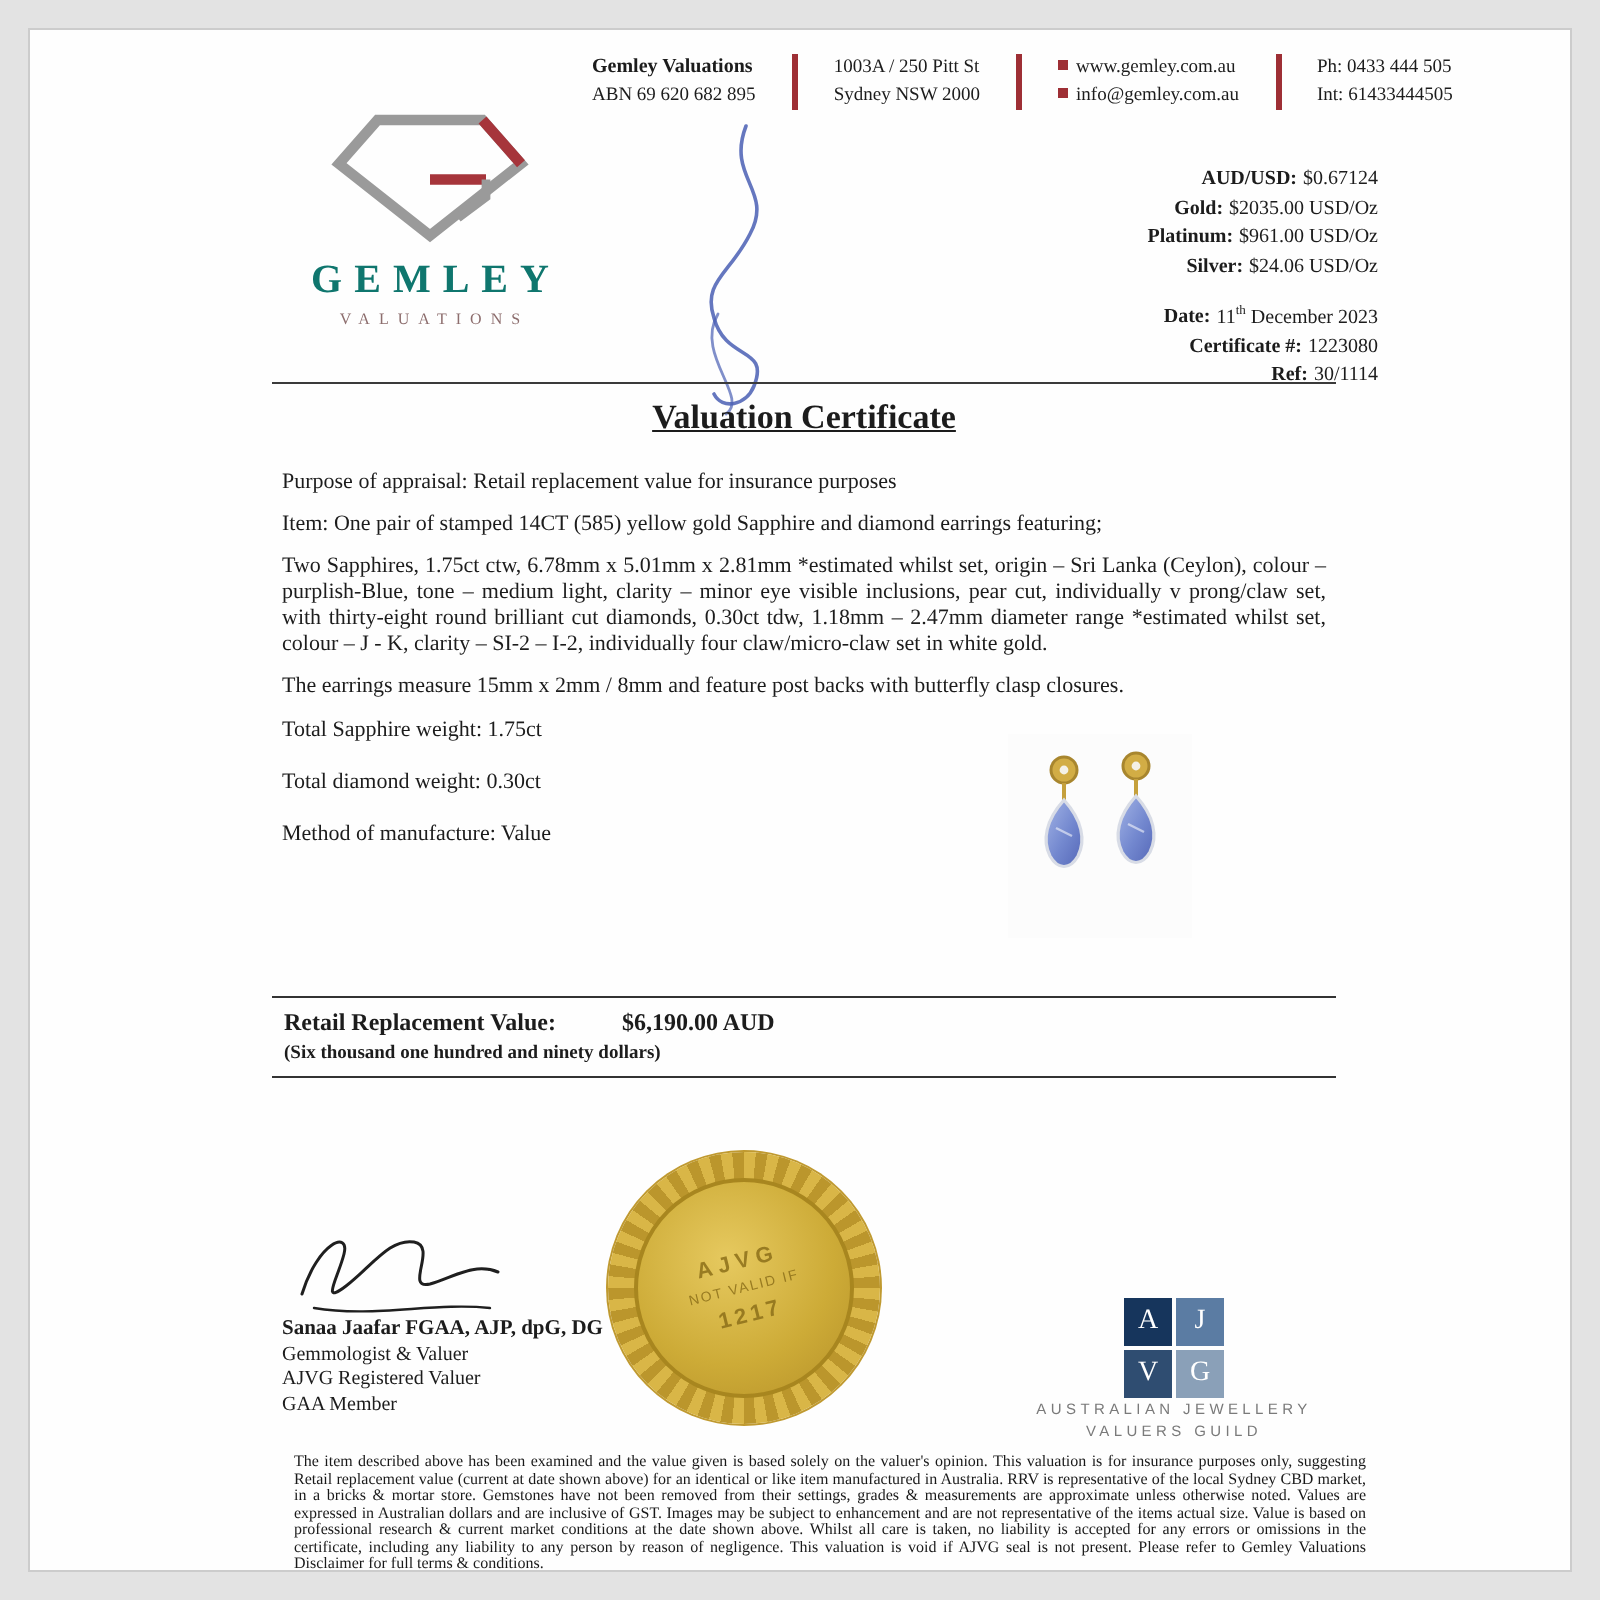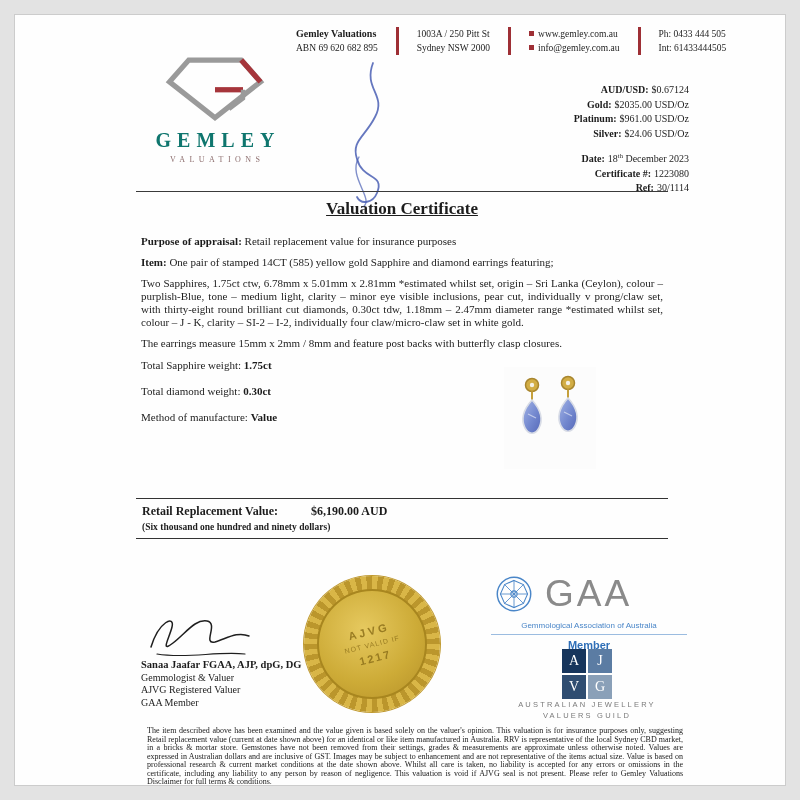--- a/index.html
+++ b/index.html
@@ -30,21 +30,21 @@
   .meta-gap { height:8px; }
   .rates sup { font-size:6.5px; }
 
   
   .rule-top { position:absolute; left:121px; top:176px; width:532px; border:none; border-top:1.5px solid #3a3a3a; }
   .title { position:absolute; left:121px; top:184px; width:532px; text-align:center; font-size:17px; font-weight:bold; text-decoration:underline; }
 
   
   .bodytext { position:absolute; left:126px; top:220px; width:522px; font-size:11px; line-height:1.18; }
   .bodytext p { margin:0 0 8px; }
-  .b { font-weight:bold; }
+  .b { font-weight:normal; }
   .desc { text-align:justify; }
   .tot { margin:9px 0 13px !important; }
 
   
   .photo { position:absolute; left:489px; top:352px; width:92px; height:102px; background:#fcfcfc; }
 
   
   .valuation { position:absolute; left:121px; top:483px; width:532px; border-top:1.5px solid #333; border-bottom:1.5px solid #333; padding:5px 0 6px 6px; }
   .vrow { font-size:12px; font-weight:bold; }
   .vamount { margin-left:30px; }
@@ -126,21 +126,21 @@
       <path d="M40 4 C30 30 54 36 42 58 C32 78 18 82 24 100 C30 122 52 114 44 134 C40 144 28 146 24 138" fill="none" stroke="#4a5fb4" stroke-width="1.8" stroke-linecap="round" opacity="0.85"></path>
       <path d="M26 98 C14 118 42 140 30 148" fill="none" stroke="#4a5fb4" stroke-width="1.4" stroke-linecap="round" opacity="0.7"></path>
     </svg>
 
     <div class="rates">
       <div><span class="rl">AUD/USD:</span><span>$0.67124</span></div>
       <div><span class="rl">Gold:</span><span>$2035.00 USD/Oz</span></div>
       <div><span class="rl">Platinum:</span><span>$961.00 USD/Oz</span></div>
       <div><span class="rl">Silver:</span><span>$24.06 USD/Oz</span></div>
       <div class="meta-gap"></div>
-      <div><span class="rl">Date:</span><span>18</span><sup>th</sup><span> December 2023</span></div>
+      <div><span class="rl">Date:</span><span>11</span><sup>th</sup><span> December 2023</span></div>
       <div><span class="rl">Certificate #:</span><span>1223080</span></div>
       <div><span class="rl">Ref:</span><span>30/1114</span></div>
     </div>
 
     <hr class="rule-top">
     <div class="title">Valuation Certificate</div>
 
     <div class="bodytext">
       <p><span class="b">Purpose of appraisal:</span> <span>Retail replacement value for insurance purposes</span></p>
       <p><span class="b">Item:</span> <span>One pair of stamped 14CT (585) yellow gold Sapphire and diamond earrings featuring;</span></p>
@@ -195,33 +195,20 @@
       <path d="M6 38 C14 12 30 6 27 18 C24 30 15 44 28 34 C41 24 50 10 62 12 C74 14 57 36 70 33 C81 30 92 22 104 27" fill="none" stroke="#1f1f1f" stroke-width="1.5" stroke-linecap="round"></path>
       <path d="M12 45 C42 50 72 42 100 45" fill="none" stroke="#1f1f1f" stroke-width="1.2" stroke-linecap="round"></path>
     </svg>
     <div class="signatory">
       <div class="sname">Sanaa Jaafar FGAA, AJP, dpG, DG</div>
       <div>Gemmologist &amp; Valuer</div>
       <div>AJVG Registered Valuer</div>
       <div>GAA Member</div>
     </div>
 
-    <div class="gaa">
-      <div class="gaa-row">
-        <svg width="46" height="46" viewBox="0 0 44 44">
-          <circle cx="22" cy="22" r="16" fill="none" stroke="#4a86c8" stroke-width="1.4"></circle>
-          <polygon points="22,9 31,13 35,22 31,31 22,35 13,31 9,22 13,13" fill="none" stroke="#4a86c8" stroke-width="1"></polygon>
-          <path d="M22 9 L22 35 M9 22 L35 22 M13 13 L31 31 M31 13 L13 31" stroke="#4a86c8" stroke-width="0.8"></path>
-          <circle cx="22" cy="22" r="3" fill="none" stroke="#4a86c8" stroke-width="1"></circle>
-        </svg>
-        <span class="gaa-acronym">GAA</span>
-      </div>
-      <div class="gaa-full">Gemmological Association of Australia</div>
-      <div class="gaa-member">Member</div>
-    </div>
 
     <div class="ajvg">
       <div class="ajvg-grid">
         <div class="sq-a">A</div>
         <div class="sq-j">J</div>
         <div class="sq-v">V</div>
         <div class="sq-g">G</div>
       </div>
       <div class="guild">
         <div>AUSTRALIAN JEWELLERY</div>

